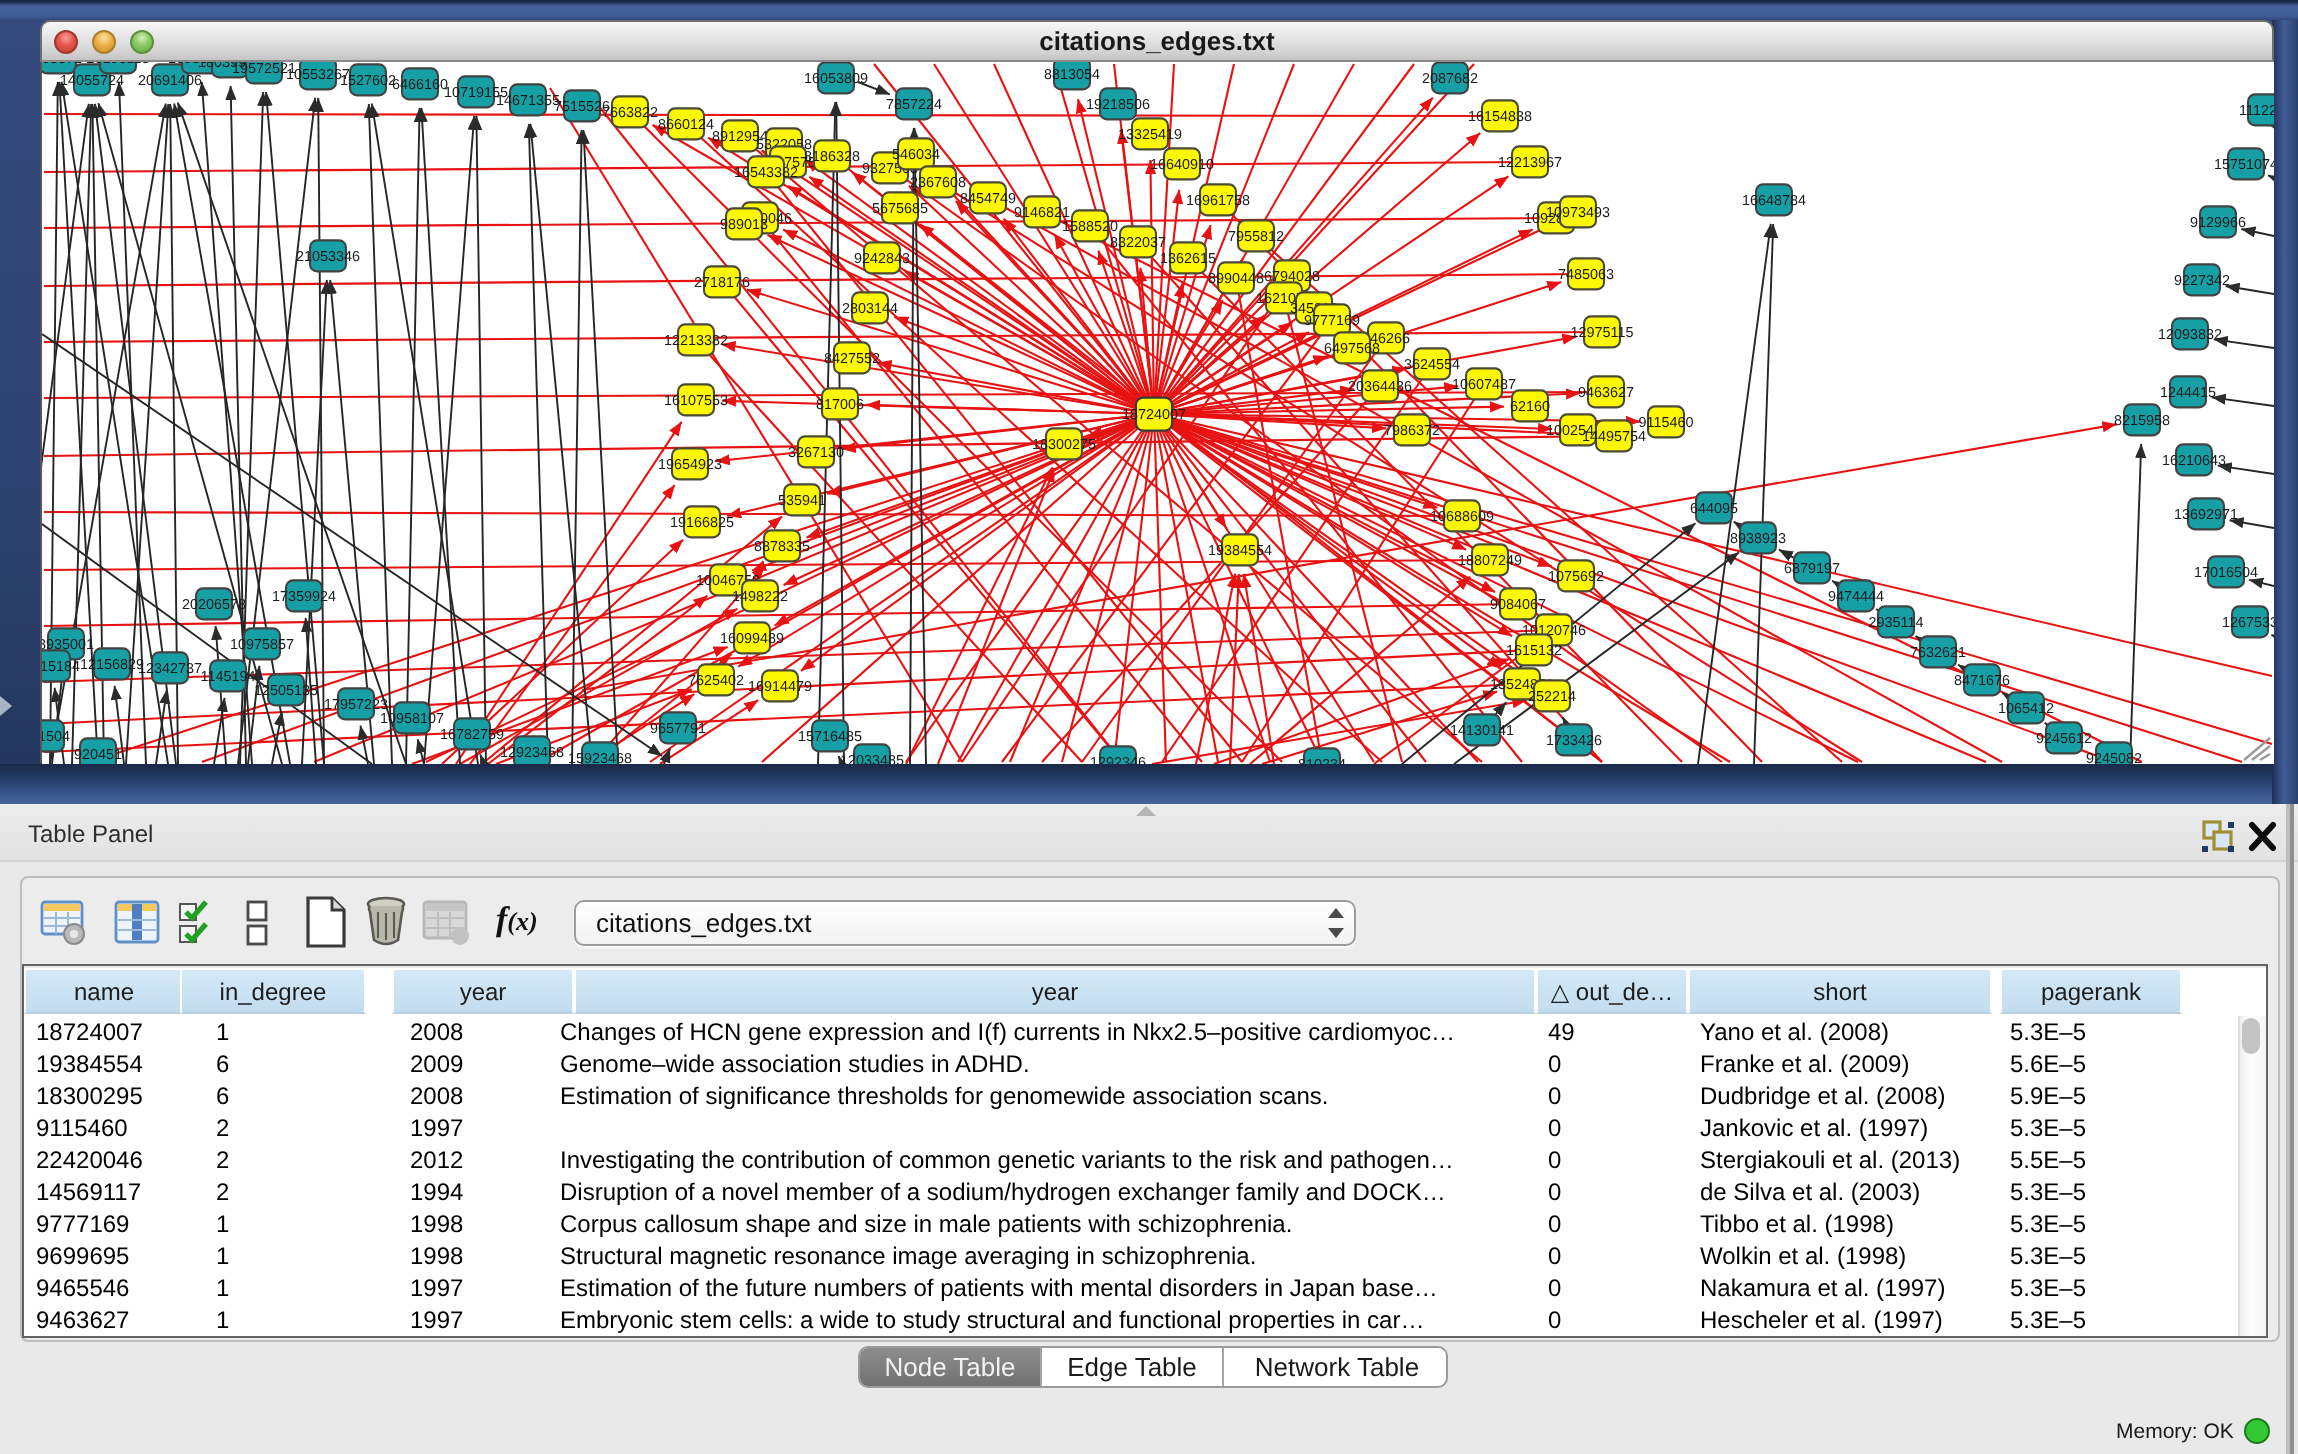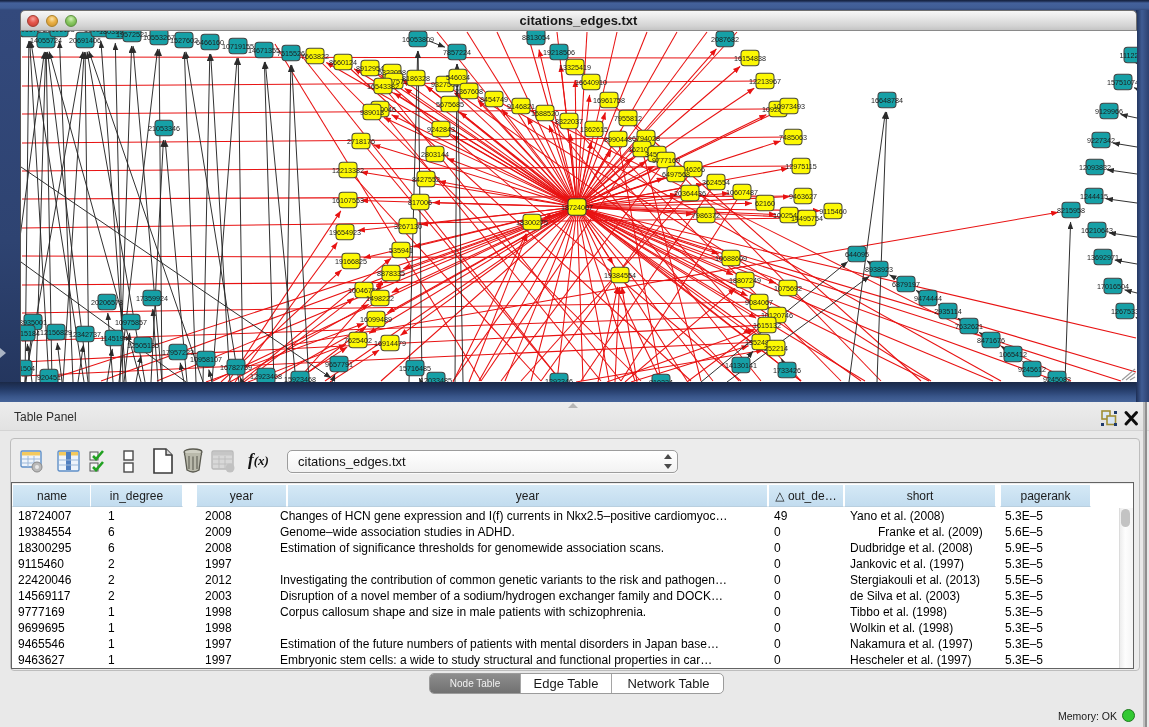--- a/index.html
+++ b/index.html
@@ -661,21 +661,21 @@
     <span style="left:774px">49</span>
 <span style="left:850px">Yano et al. (2008)</span>
     <span style="left:1005px">5.3E–5</span>
   </div>
 <div class="trow" style="top:524px">
 <span style="left:18px">19384554</span>
     <span style="left:108px">6</span>
     <span style="left:205px">2009</span>
 <span style="left:280px">Genome–wide association studies in ADHD.</span>
     <span style="left:774px">0</span>
-<span style="left:878px">Franke et al. (2009)</span>
+<span style="left:850px">Franke et al. (2009)</span>
     <span style="left:1005px">5.6E–5</span>
   </div>
 <div class="trow" style="top:540px">
 <span style="left:18px">18300295</span>
     <span style="left:108px">6</span>
     <span style="left:205px">2008</span>
 <span style="left:280px">Estimation of significance thresholds for genomewide association scans.</span>
     <span style="left:774px">0</span>
 <span style="left:850px">Dudbridge et al. (2008)</span>
     <span style="left:1005px">5.9E–5</span>
@@ -693,39 +693,40 @@
     <span style="left:108px">2</span>
     <span style="left:205px">2012</span>
 <span style="left:280px">Investigating the contribution of common genetic variants to the risk and pathogen…</span>
     <span style="left:774px">0</span>
 <span style="left:850px">Stergiakouli et al. (2013)</span>
     <span style="left:1005px">5.5E–5</span>
   </div>
 <div class="trow" style="top:588px">
 <span style="left:18px">14569117</span>
     <span style="left:108px">2</span>
-    <span style="left:205px">2003</span>
+    <span style="left:205px">1994</span>
 <span style="left:280px">Disruption of a novel member of a sodium/hydrogen exchanger family and DOCK…</span>
     <span style="left:774px">0</span>
 <span style="left:850px">de Silva et al. (2003)</span>
     <span style="left:1005px">5.3E–5</span>
   </div>
 <div class="trow" style="top:604px">
 <span style="left:18px">9777169</span>
     <span style="left:108px">1</span>
     <span style="left:205px">1998</span>
 <span style="left:280px">Corpus callosum shape and size in male patients with schizophrenia.</span>
     <span style="left:774px">0</span>
 <span style="left:850px">Tibbo et al. (1998)</span>
     <span style="left:1005px">5.3E–5</span>
   </div>
 <div class="trow" style="top:620px">
 <span style="left:18px">9699695</span>
     <span style="left:108px">1</span>
     <span style="left:205px">1998</span>
+<span style="left:280px">Structural magnetic resonance image averaging in schizophrenia.</span>
     <span style="left:774px">0</span>
 <span style="left:850px">Wolkin et al. (1998)</span>
     <span style="left:1005px">5.3E–5</span>
   </div>
 <div class="trow" style="top:636px">
 <span style="left:18px">9465546</span>
     <span style="left:108px">1</span>
     <span style="left:205px">1997</span>
 <span style="left:280px">Estimation of the future numbers of patients with mental disorders in Japan base…</span>
     <span style="left:774px">0</span>
@@ -739,21 +740,21 @@
 <span style="left:280px">Embryonic stem cells: a wide to study structural and functional properties in car…</span>
     <span style="left:774px">0</span>
 <span style="left:850px">Hescheler et al. (1997)</span>
     <span style="left:1005px">5.3E–5</span>
   </div>
 
 <div class="abs" style="left:1119px;top:508px;width:14px;height:160px;background:linear-gradient(90deg,#ededed,#fdfdfd 40%,#f4f4f4);border-left:1px solid #dcdcdc"></div>
 <div class="abs" style="left:1121px;top:509px;width:9px;height:18px;background:#c3c3c3;border-radius:4.5px"></div>
 
 <div class="abs" style="left:429px;top:673px;width:295px;height:21px;background:#fff;border:1px solid #9b9b9b;border-radius:5px;overflow:hidden">
- <div class="abs" style="left:0;top:0;width:90px;height:21px;background:linear-gradient(180deg,#8d8d8d,#6e6e6e);color:#f2f2f2;font-size:10px;text-align:center;line-height:20px">Node Table</div>
+ <div class="abs" style="left:0;top:0;width:90px;height:21px;background:linear-gradient(180deg,#8d8d8d,#6e6e6e);color:#f2f2f2;font-size:13px;text-align:center;line-height:20px">Node Table</div>
  <div class="abs" style="left:90px;top:0;width:91px;height:21px;border-left:1px solid #a5a5a5;color:#1a1a1a;font-size:13px;text-align:center;line-height:20px">Edge Table</div>
  <div class="abs" style="left:181px;top:0;width:114px;height:21px;border-left:1px solid #a5a5a5;color:#1a1a1a;font-size:13px;text-align:center;line-height:20px">Network Table</div>
 </div>
 
 <div class="abs" style="left:1058px;top:710px;font-size:10.5px;color:#1a1a1a;white-space:nowrap">Memory: OK</div>
 <div class="abs" style="left:1122px;top:709px;width:13px;height:13px;border-radius:50%;background:#32c932;border:1.3px solid #1e7a1e"></div>
 <div class="abs" style="left:0px;top:348px;width:0;height:0;border-top:5px solid transparent;border-bottom:5px solid transparent;border-left:6px solid #aab4c4"></div>
 <div class="abs" style="left:1143px;top:402px;width:2px;height:325px;background:#bdbdbd"></div>
 <div class="abs" style="left:1145px;top:402px;width:2px;height:325px;background:#8f8f8f"></div>
 </body></html>

